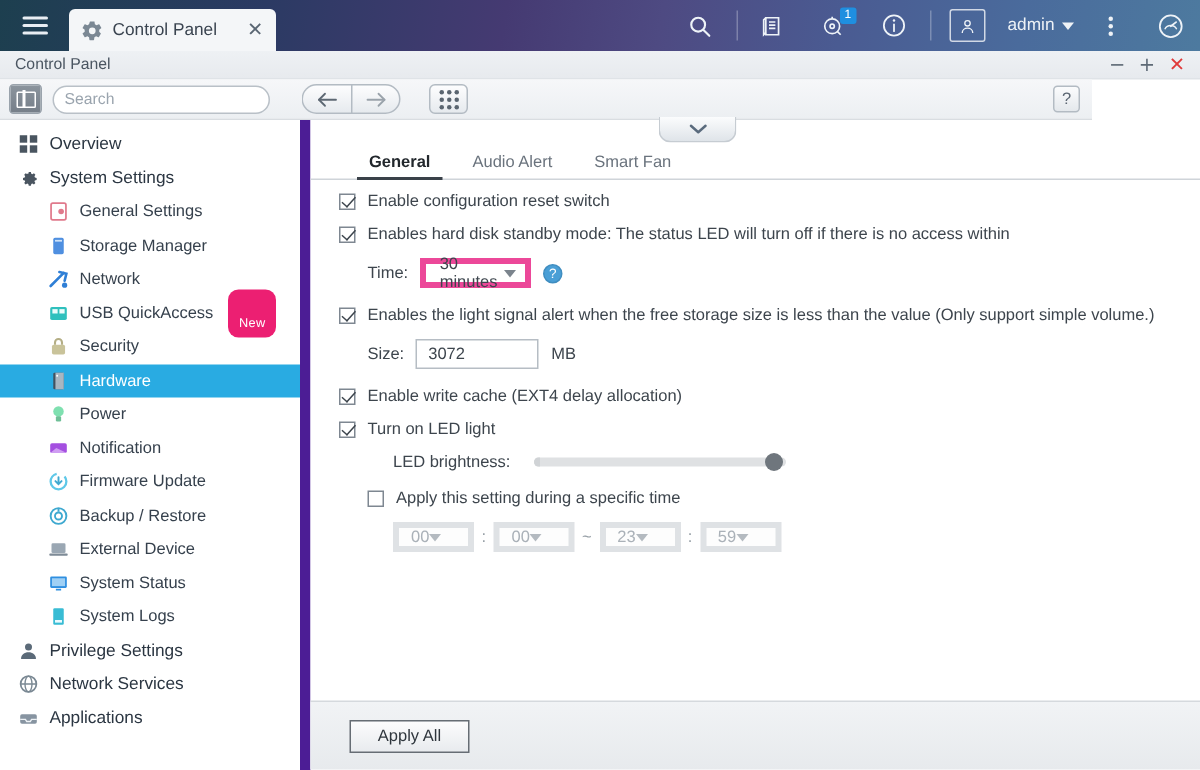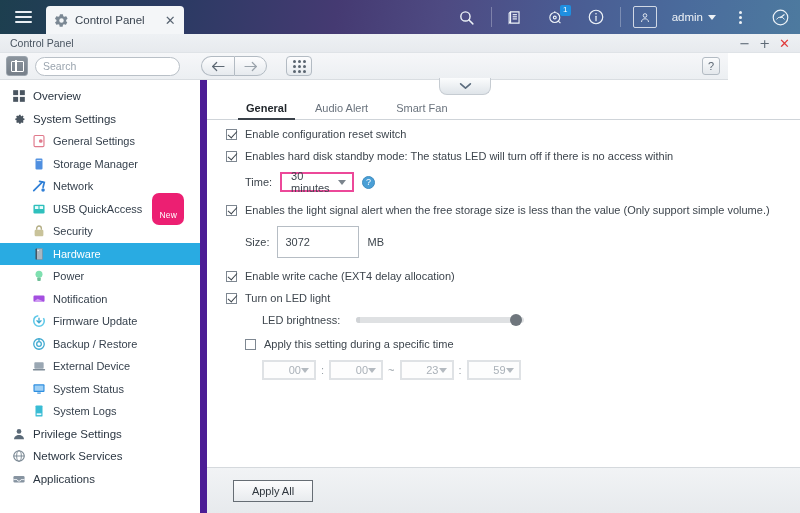--- a/index.html
+++ b/index.html
@@ -182,38 +182,38 @@
   .cbx.checked::after {
     content:''; position: absolute; left: 2.5px; top: -1px; width: 4px; height: 8px;
     border: solid #3c444c; border-width: 0 1.6px 1.6px 0; transform: rotate(42deg);
   }
   .clabel { font-size: 11px; color: #3d454d; line-height: 13px; }
 
   .subrow { display: flex; align-items: center; gap: 8px; margin: 0 0 12px 19px; }
   .fld-label { font-size: 11px; color: #3d454d; }
 
   .dd {
-    height: 20px; border: 2px solid #ec4899; background: #fff;
-    display: flex; align-items: center; justify-content: flex-end;
+    height: 20px; border: 4px solid #ec4899; background: #fff;
+    display: flex; align-items: center; justify-content: flex-start;
     padding: 0 6px 0 9px; font-size: 11px; color: #3d454d; cursor: pointer; 
   }
   .dd .arr { width: 0; height: 0; border-left: 4px solid transparent;
              border-right: 4px solid transparent; border-top: 5px solid #7b848d; }
   .dd.small { width: 54px; padding: 0 5px 0 8px; color: #aab1b8; }
   .dd.small .arr { border-top-color: #b4bac0; }
   .dd.disabled { background: #fdfdfd; border-color: #dfe2e5; }
 
   .help-dot {
     width: 13px; height: 13px; border-radius: 50%; background: #4a9fd6;
     color: #fff; font-size: 9px; display: flex; align-items: center;
     justify-content: center; cursor: pointer; border: 1px solid #3f8dc0;
   }
 
   .txtinput {
-    width: 82px; height: 32px; border: 1px solid #b6bdc4; background: #fff;
+    width: 82px; height: 20px; border: 1px solid #b6bdc4; background: #fff;
     font-size: 11px; color: #3d454d; padding: 0 7px; outline: none;
     font-family: "Liberation Sans", sans-serif;
   }
   .unit { font-size: 11px; color: #3d454d; }
 
   .slider-wrap { display: flex; align-items: center; gap: 16px; margin: 2px 0 12px 36px; }
   .slider { width: 168px; height: 6px; background: #dfe1e3; border-radius: 3px; position: relative; cursor: pointer; }
   .slider::before { content:''; position: absolute; left:0; top:0; bottom:0; width:4px; background:#d0d3d6; border-radius:3px 0 0 3px;}
   .slider .knob {
     position: absolute; top: 50%; left: 95%; transform: translate(-50%, -50%);

